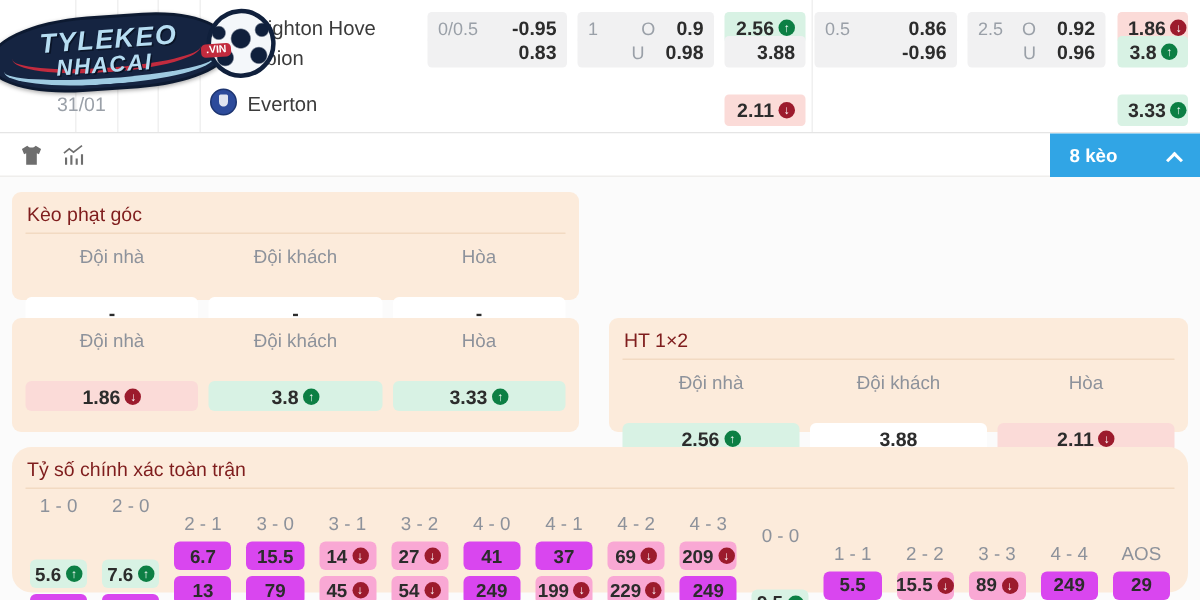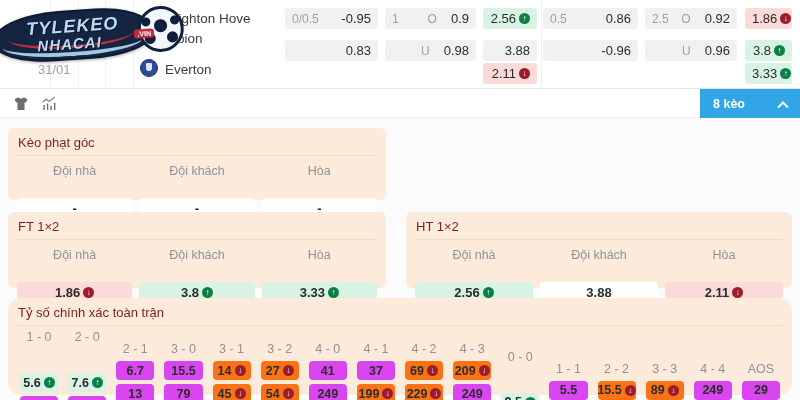--- a/index.html
+++ b/index.html
@@ -17,23 +17,23 @@
   .badge-brighton::after { content:""; position:absolute; left:2px; top:6px; width:10px; height:5px;
     background:#1d5fae; border-radius:0 0 50% 50%; }
   .badge-everton { left:140px; top:59px; background:#2d4b9b; border:1px solid #1c3470; }
   .badge-everton::after { content:""; position:absolute; left:5px; top:3px; width:6px; height:8px;
     background:#fff; border-radius:1px 1px 40% 40%; opacity:.85; }
   .team-name { position:absolute; left:165px; font-size:13.5px; font-weight:500; color:#3b3b3b; line-height:20px; }
   .home-name { top:9px; width:120px; }
   .away-name { top:60px; }
   .odds-cell { position:absolute; height:21px; background:#f1f1f2; border-radius:3px;
     display:flex; align-items:center; padding:0 7px; font-size:13px; }
-  .r1 { top:8px; } .r2 { top:40px; } .r3 { top:63px; }
+  .r1 { top:8px; } .r2 { top:24px; } .r3 { top:63px; }
   .odds-cell .line { color:#9aa0a8; font-size:12px; }
-  .odds-cell .val { font-weight:normal; color:#2c2c2c; margin-left:auto; }
+  .odds-cell .val { font-weight:bold; color:#2c2c2c; margin-left:auto; }
   .odds-cell .oulabel { color:#9aa0a8; font-size:12px; margin-left:auto; margin-right:14px; }
   .odds-cell .oulabel + .val { margin-left:0; }
   .cell-green { background:#d8f2e4; }
   .cell-red { background:#fbdbd8; }
   .hdp-a { left:285px; width:93px; } .ou-a { left:385px; width:91px; }
   .x12-a { left:483px; width:54px; } .hdp-b { left:543px; width:95px; }
   .ou-b { left:645px; width:92px; } .x12-b { left:745px; width:47px; }
   .trend { width:11px; height:11px; min-width:11px; border-radius:50%; display:inline-flex;
     align-items:center; justify-content:center; color:#fff; font-size:8px; font-weight:bold; margin-left:3px; }
   .trend.up { background:#0c7f44; } .trend.up::before { content:"↑"; }
@@ -84,21 +84,21 @@
   .col3 { flex:1; text-align:center; }
   .col-header { color:#8d929b; font-size:12.5px; padding:3px 0 20px; }
   .odd-box { background:#fff; border-radius:4px; height:20px; display:flex; align-items:center;
     justify-content:center; font-weight:bold; font-size:13px; color:#2c2c2c; cursor:pointer; }
   .odd-box.green { background:#d8f2e4; } .odd-box.red { background:#fbdbd8; }
   .score-grid { display:flex; gap:4px; padding:3px 9px 0;align-items:center; }
   .sc-col { flex:1; min-width:0; text-align:center; }
   .sc-label { color:#8d929b; font-size:12.5px; height:16px; line-height:16px; }
   .sc-box { background:#d946ef; border-radius:4px; height:19px; margin:4px 3px 0; display:flex;
     align-items:center; justify-content:center; font-weight:bold; font-size:12.5px; color:#2c2c2c; cursor:pointer; }
-  .sc-box.green { background:#d8f2e4;margin-top:28px; } .sc-box.red { background:#f97316; }
+  .sc-box.green { background:#d8f2e4;margin-top:28px; } .sc-box.red { background:#f9a8d4; }
   .sc-col.draw { padding-top:16px; }
   .sc-box .trend, .odd-box .trend { width:11px; height:11px; }
 </style>
 </head>
 <body>
 
 <div class="match-section">
   <div class="vline" style="left:50px"></div>
   <div class="vline" style="left:78px"></div>
   <div class="vline" style="left:105px"></div>
@@ -221,21 +221,20 @@
       <div class="col3">
         <div class="col-header">Hòa</div>
         <div class="odd-box">
             <span>-</span>
           </div>
       </div>
     </div>
   </div>
 
   <div class="panel panel-ft">
-    <div class="panel-head">FT 1×2</div>
     <div class="cols3">
       <div class="col3">
         <div class="col-header">Đội nhà</div>
         <div class="odd-box red">
           <span>1.86</span>
           <span class="trend down"></span>
         </div>
       </div>
       <div class="col3">
         <div class="col-header">Đội khách</div>

